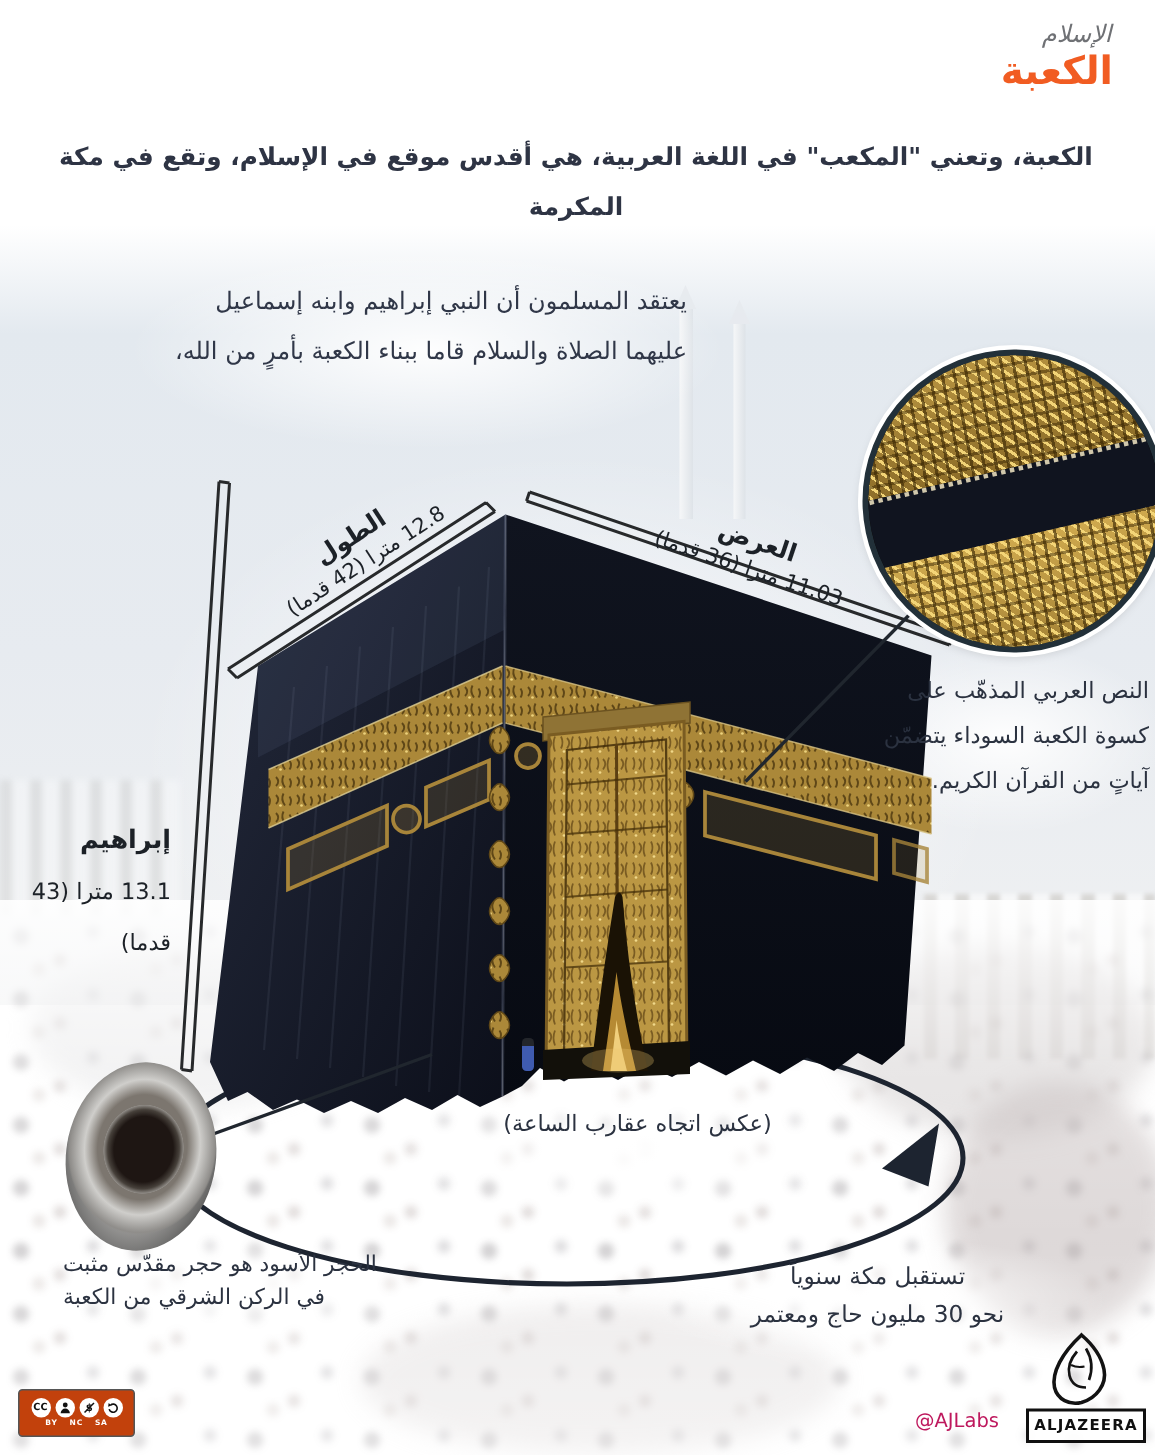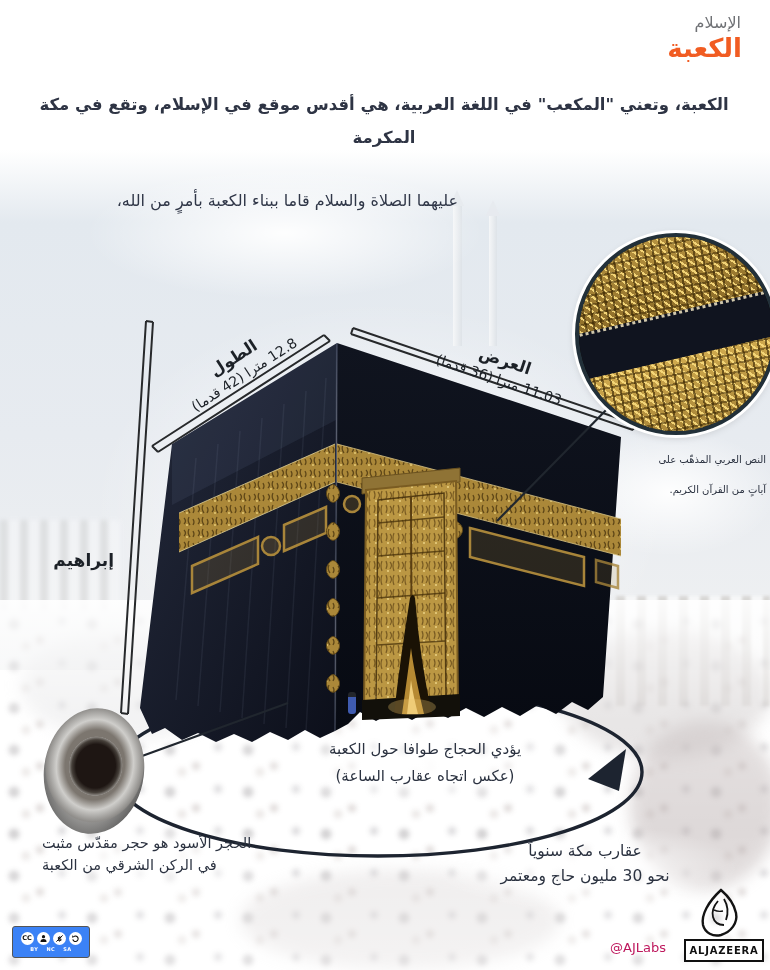--- a/index.html
+++ b/index.html
@@ -31,33 +31,33 @@
   .b4{left:240px;top:870px;width:320px;height:100px;background:#cfc9c9;opacity:.4;}
   .veil{left:0;top:600px;width:770px;height:370px;background:linear-gradient(180deg,rgba(255,255,255,.9),rgba(255,255,255,.35) 30%,rgba(255,255,255,.15) 62%,rgba(255,255,255,.45));}
   .halo{background:radial-gradient(ellipse,rgba(255,255,255,.95),rgba(255,255,255,0) 72%);}
   .h-belief{left:90px;top:168px;width:390px;height:130px;}
   .h-gold{left:565px;top:430px;width:210px;height:125px;}
   .h-tawaf{left:265px;top:718px;width:320px;height:95px;}
   .h-stone{left:20px;top:818px;width:265px;height:85px;}
   .h-stats{left:435px;top:825px;width:300px;height:85px;}
   
   .ar{direction:rtl;color:#2b3240;}
-  .kicker{right:29px;top:13px;font-size:16px;color:#6f7175;}
+  .kicker{right:29px;top:13px;font-size:16px;color:#6f7175;font-style:italic;}
   .title{right:28px;top:34px;font-size:26px;font-weight:bold;color:#f15c22;line-height:1.1;}
   .intro{left:10px;top:88px;width:748px;text-align:center;font-size:16.5px;font-weight:bold;line-height:33px;color:#2e3444;}
   .belief{left:108px;top:184px;width:350px;text-align:right;font-size:16px;line-height:33px;color:#303748;}
   .measure{text-align:center;color:#1c2127;}
   .measure .lbl{font-weight:bold;font-size:16.5px;display:block;line-height:20px;}
   .measure .val{font-size:14px;display:block;line-height:19px;}
   .len{left:130px;top:347px;width:218px;transform:rotate(-33deg);}
   .wid{left:378px;top:351px;width:248px;transform:rotate(18.5deg);}
   .hgt{left:0px;top:543px;width:114px;text-align:right;}
   .hgt .lbl{font-size:17px;line-height:34px;}
   .hgt .val{font-size:15px;line-height:34px;}
-  .gold-desc{left:586px;top:445px;width:180px;text-align:right;font-size:10px;line-height:30px;}
+  .gold-desc{left:586px;top:445px;width:180px;text-align:right;font-size:15px;line-height:30px;}
   .tawaf{left:291px;top:736px;width:268px;text-align:center;font-size:15px;line-height:27px;}
   .stone-desc{left:42px;top:832px;width:228px;text-align:left;font-size:14.5px;line-height:22px;}
   .stats{left:458px;top:839px;width:254px;text-align:center;font-size:15.5px;line-height:25px;}
   
   .callout-circle{left:575px;top:233px;width:194px;height:194px;border-radius:50%;overflow:hidden;
     border:4px solid #223039;box-shadow:0 0 0 3px #ffffff,0 2px 8px rgba(0,0,0,.18);background:#0e0b05;}
   .callout-rot{position:absolute;left:-45px;top:-45px;width:285px;height:285px;transform:rotate(-13deg);}
   .gold-tex{position:absolute;left:0;width:100%;
     background:
       repeating-linear-gradient(92deg,rgba(61,41,4,0) 0 3px,rgba(61,41,4,.65) 3px 5px,rgba(0,0,0,0) 5px 8px),
@@ -68,21 +68,21 @@
   .navy-stripe{position:absolute;left:0;top:120px;width:100%;height:46px;background:#10141f;
     border-top:3px dotted rgba(242,230,196,.85);border-bottom:3px dotted rgba(242,230,196,.85);}
   .g-b{top:166px;height:120px;}
   
   .stone{left:44px;top:708px;width:100px;height:126px;border-radius:50%;transform:rotate(8deg);
     background:radial-gradient(ellipse 34% 30% at 51% 46%,#1e1613 0 58%,#46403a 70%,#8e8a85 78%,transparent 79%),
       radial-gradient(ellipse 62% 58% at 50% 45%,#7c766f 0 48%,#cfcecb 62%,#8f8d8a 78%,transparent 80%),
       radial-gradient(ellipse at 48% 22%,#ececec,#a9a8a6 55%,#3a3a3a 92%),#222;}
   .pilgrim{left:348px;top:692px;width:8px;height:22px;background:linear-gradient(#23262b 25%,#3f5bb0 25%);border-radius:3px;filter:blur(.4px);}
   
-  .cc-badge{left:12px;top:926px;width:76px;height:30px;background:#3b82f6;border:1px solid #555;border-radius:3px;
+  .cc-badge{left:12px;top:926px;width:76px;height:30px;background:#c2410c;border:1px solid #555;border-radius:3px;
     display:flex;flex-direction:column;align-items:center;justify-content:center;gap:1px;}
   .cc-row{display:flex;gap:3px;}
   .cc-circle{width:13px;height:13px;border-radius:50%;background:#fff;color:#111;font-size:6.5px;font-weight:bold;
     display:flex;align-items:center;justify-content:center;line-height:1;}
   .cc-labels{display:flex;gap:8px;color:#fff;font-size:5px;font-weight:bold;letter-spacing:.5px;}
   .ajlabs{left:596px;top:940px;width:84px;font-size:13px;color:#be185d;text-align:center;}
   .brand-box{left:684px;top:939px;width:76px;height:19px;border:2.5px solid #101010;background:rgba(255,255,255,.9);
     display:flex;align-items:center;justify-content:center;font-size:10px;font-weight:bold;letter-spacing:.8px;color:#101010;}
   .flame{left:697px;top:888px;}
 </style>
@@ -216,49 +216,51 @@
 </div>
 
 <div class="abs stone"></div>
 
 <div class="abs ar kicker">الإسلام</div>
 <div class="abs ar title">الكعبة</div>
 <div class="abs ar intro">
   <div>الكعبة، وتعني "المكعب" في اللغة العربية، هي أقدس موقع في الإسلام، وتقع في مكة المكرمة</div>
 </div>
 <div class="abs ar belief">
+  <div>يعتقد المسلمون أن النبي إبراهيم وابنه إسماعيل</div>
   <div>عليهما الصلاة والسلام قاما ببناء الكعبة بأمرٍ من الله،</div>
 </div>
 
 <div class="abs ar measure len">
   <span class="lbl">الطول</span>
   <span class="val">12.8 مترا (42 قدما)</span>
 </div>
 <div class="abs ar measure wid">
   <span class="lbl">العرض</span>
   <span class="val">11.03 مترا (36 قدما)</span>
 </div>
 <div class="abs ar measure hgt">
   <span class="lbl">إبراهيم</span>
+  <span class="val">13.1 مترا (43 قدما)</span>
 </div>
 
 <div class="abs ar gold-desc">
   <div>النص العربي المذهّب على</div>
+  <div>كسوة الكعبة السوداء يتضمّن</div>
   <div>آياتٍ من القرآن الكريم.</div>
 </div>
 <div class="abs ar tawaf">
-  <div>يؤدي الحجاج طوافا حول الكعبة</div>
   <div>(عكس اتجاه عقارب الساعة)</div>
 </div>
 <div class="abs ar stone-desc">
   <div>الحجر الأسود هو حجر مقدّس مثبت</div>
   <div>في الركن الشرقي من الكعبة</div>
 </div>
 <div class="abs ar stats">
-  <div>عقارب مكة سنوياً</div>
+  <div>تستقبل مكة سنوياً</div>
   <div>نحو 30 مليون حاج ومعتمر</div>
 </div>
 
 <div class="abs cc-badge">
   <div class="cc-row">
     <div class="cc-circle">CC</div>
     <div class="cc-circle">
       <svg width="9" height="9" viewBox="0 0 10 10">
           <circle cx="5" cy="3" r="1.8" fill="#111"></circle>
           <path d="M1.6,9 a3.4,3.4 0 0 1 6.8,0 Z" fill="#111"></path>

